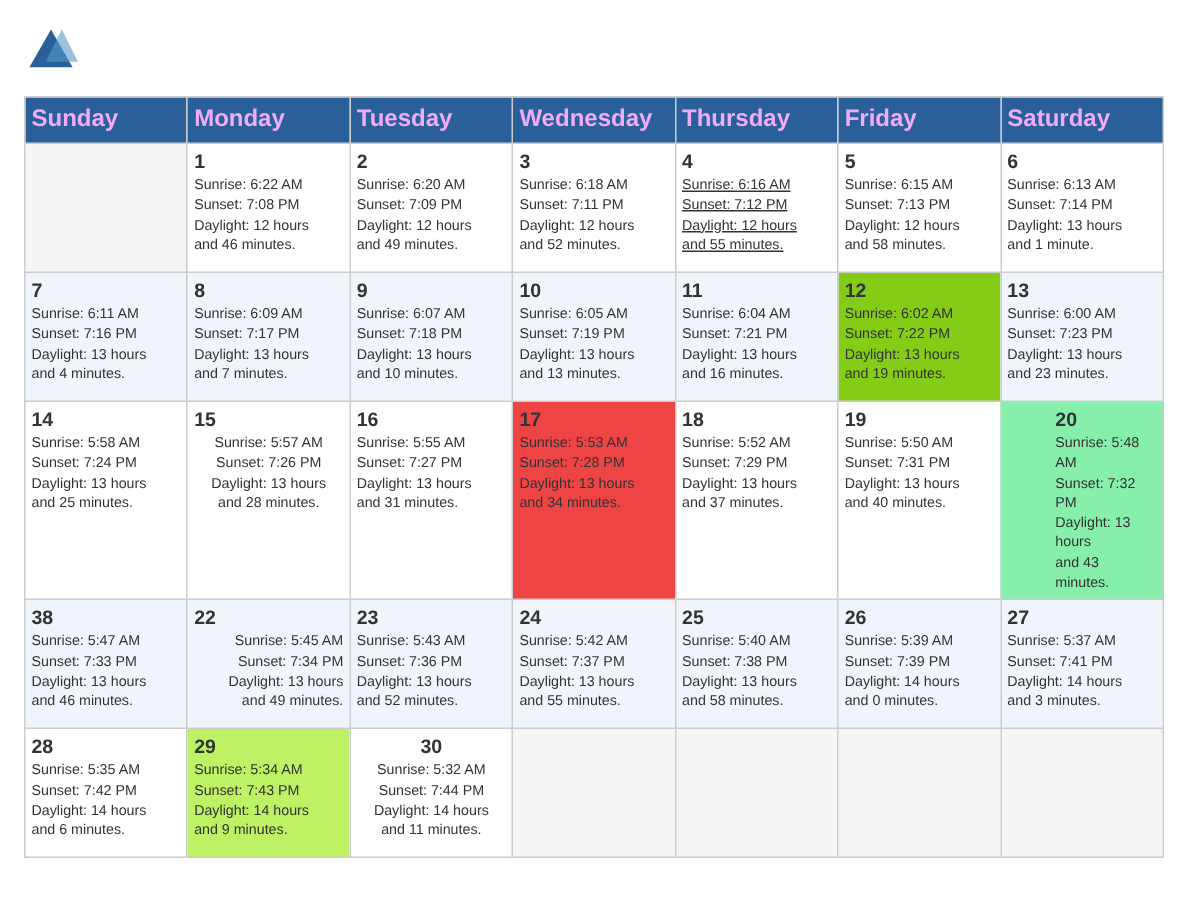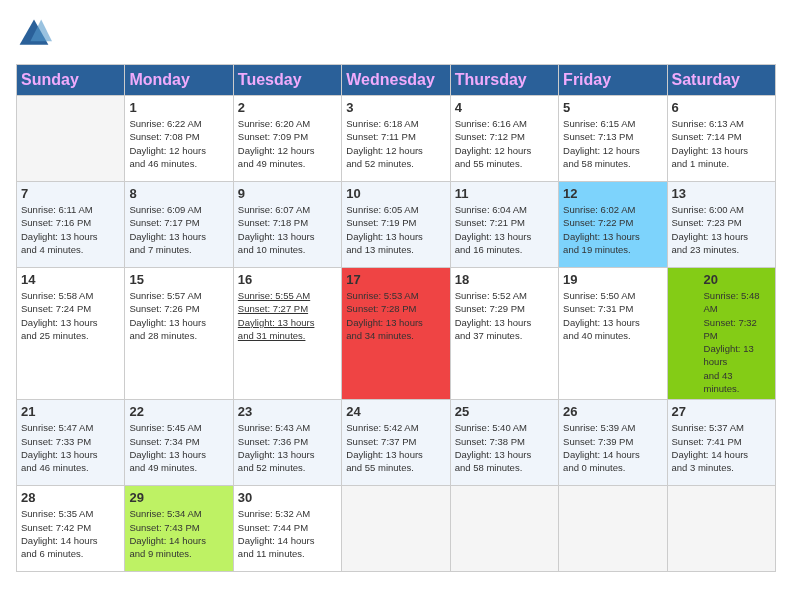--- a/index.html
+++ b/index.html
@@ -140,21 +140,21 @@
         </td>
         <td style="background-color: rgb(255, 255, 255);">
           <span class="day-num">3</span>
           <div class="day-info" style="white-space: pre-line;">Sunrise: 6:18 AM
 Sunset: 7:11 PM
 Daylight: 12 hours
 and 52 minutes.</div>
         </td>
         <td style="background-color: rgb(255, 255, 255);">
           <span class="day-num">4</span>
-          <div class="day-info" style="white-space: pre-line;">Sunrise: 6:16 AM
+          <div class="day-info" style="white-space: pre-line; text-decoration: underline;">Sunrise: 6:16 AM
 Sunset: 7:12 PM
 Daylight: 12 hours
 and 55 minutes.</div>
         </td>
         <td style="background-color: rgb(255, 255, 255);">
           <span class="day-num">5</span>
           <div class="day-info" style="white-space: pre-line;">Sunrise: 6:15 AM
 Sunset: 7:13 PM
 Daylight: 12 hours
 and 58 minutes.</div>
@@ -196,21 +196,21 @@
 Daylight: 13 hours
 and 13 minutes.</div>
         </td>
         <td style="background-color: rgb(240, 245, 251);">
           <span class="day-num">11</span>
           <div class="day-info" style="white-space: pre-line;">Sunrise: 6:04 AM
 Sunset: 7:21 PM
 Daylight: 13 hours
 and 16 minutes.</div>
         </td>
-        <td style="background-color: #7dd3fc; margin-top: 18px;">
+        <td style="background-color: #84cc16; margin-top: 18px;">
           <span class="day-num">12</span>
           <div class="day-info" style="white-space: pre-line;">Sunrise: 6:02 AM
 Sunset: 7:22 PM
 Daylight: 13 hours
 and 19 minutes.</div>
         </td>
         <td style="background-color: rgb(240, 245, 251);">
           <span class="day-num">13</span>
           <div class="day-info" style="white-space: pre-line;">Sunrise: 6:00 AM
 Sunset: 7:23 PM
@@ -221,28 +221,28 @@
       <tr>
         <td style="background-color: rgb(255, 255, 255);">
           <span class="day-num">14</span>
           <div class="day-info" style="white-space: pre-line;">Sunrise: 5:58 AM
 Sunset: 7:24 PM
 Daylight: 13 hours
 and 25 minutes.</div>
         </td>
         <td style="background-color: rgb(255, 255, 255);">
           <span class="day-num">15</span>
-          <div class="day-info" style="white-space: pre-line;">Sunrise: 5:57 AM
+          <div class="day-info" style="white-space: pre-line; text-align: center;">Sunrise: 5:57 AM
 Sunset: 7:26 PM
 Daylight: 13 hours
 and 28 minutes.</div>
         </td>
         <td style="background-color: rgb(255, 255, 255);">
           <span class="day-num">16</span>
-          <div class="day-info" style="white-space: pre-line; text-decoration: underline;">Sunrise: 5:55 AM
+          <div class="day-info" style="white-space: pre-line;">Sunrise: 5:55 AM
 Sunset: 7:27 PM
 Daylight: 13 hours
 and 31 minutes.</div>
         </td>
         <td style="background-color: #ef4444;">
           <span class="day-num">17</span>
           <div class="day-info" style="white-space: pre-line;">Sunrise: 5:53 AM
 Sunset: 7:28 PM
 Daylight: 13 hours
 and 34 minutes.</div>
@@ -254,39 +254,39 @@
 Daylight: 13 hours
 and 37 minutes.</div>
         </td>
         <td style="background-color: rgb(255, 255, 255);">
           <span class="day-num">19</span>
           <div class="day-info" style="white-space: pre-line;">Sunrise: 5:50 AM
 Sunset: 7:31 PM
 Daylight: 13 hours
 and 40 minutes.</div>
         </td>
-        <td style="background-color: #84cc16; padding-left: 36px;">
+        <td style="background-color: #86efac; padding-left: 36px;">
           <span class="day-num">20</span>
           <div class="day-info" style="white-space: pre-line;">Sunrise: 5:48 AM
 Sunset: 7:32 PM
 Daylight: 13 hours
 and 43 minutes.</div>
         </td>
       </tr>
       <tr>
         <td style="background-color: rgb(240, 245, 251);">
-          <span class="day-num">21</span>
+          <span class="day-num">38</span>
           <div class="day-info" style="white-space: pre-line;">Sunrise: 5:47 AM
 Sunset: 7:33 PM
 Daylight: 13 hours
 and 46 minutes.</div>
         </td>
         <td style="background-color: rgb(240, 245, 251);">
           <span class="day-num">22</span>
-          <div class="day-info" style="white-space: pre-line;">Sunrise: 5:45 AM
+          <div class="day-info" style="white-space: pre-line; text-align: right;">Sunrise: 5:45 AM
 Sunset: 7:34 PM
 Daylight: 13 hours
 and 49 minutes.</div>
         </td>
         <td style="background-color: rgb(240, 245, 251);">
           <span class="day-num">23</span>
           <div class="day-info" style="white-space: pre-line;">Sunrise: 5:43 AM
 Sunset: 7:36 PM
 Daylight: 13 hours
 and 52 minutes.</div>
@@ -328,21 +328,21 @@
 Daylight: 14 hours
 and 6 minutes.</div>
         </td>
         <td style="background-color: #bef264;">
           <span class="day-num">29</span>
           <div class="day-info" style="white-space: pre-line;">Sunrise: 5:34 AM
 Sunset: 7:43 PM
 Daylight: 14 hours
 and 9 minutes.</div>
         </td>
-        <td style="background-color: rgb(255, 255, 255);">
+        <td style="background-color: rgb(255, 255, 255); text-align: center;">
           <span class="day-num">30</span>
           <div class="day-info" style="white-space: pre-line;">Sunrise: 5:32 AM
 Sunset: 7:44 PM
 Daylight: 14 hours
 and 11 minutes.</div>
         </td>
         <td class="empty"></td>
         <td class="empty"></td>
         <td class="empty"></td>
         <td class="empty"></td>

